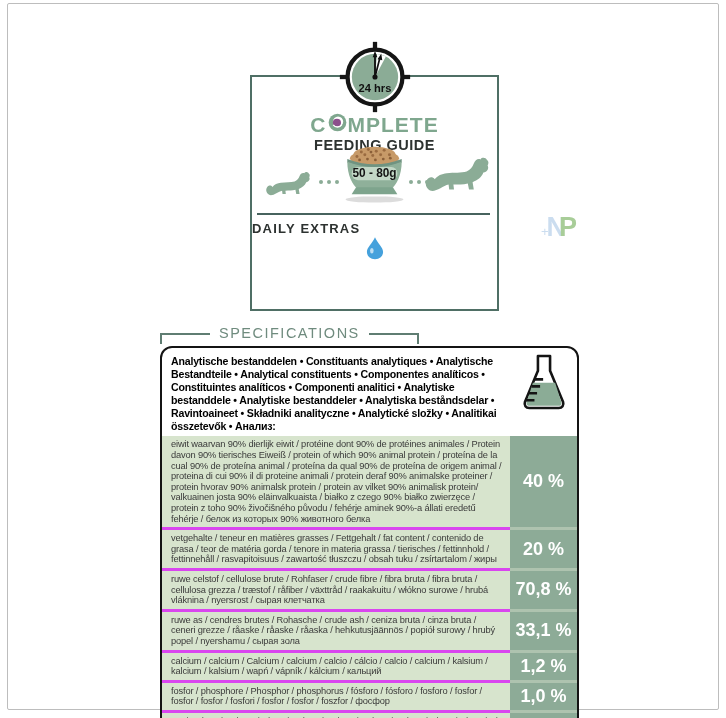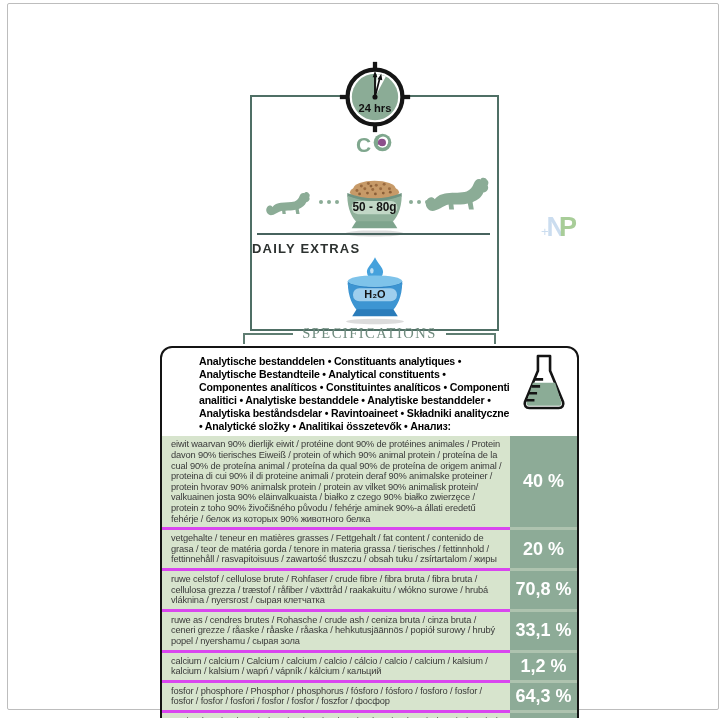--- a/index.html
+++ b/index.html
@@ -1,53 +1,53 @@
 <!DOCTYPE html>
 <html><head>
 <meta charset="utf-8">
 <style>
   html,body{margin:0;padding:0;background:#fff;}
   #canvas{position:relative;width:726px;height:718px;background:#ffffff;overflow:hidden;
           font-family:"Liberation Sans", sans-serif;}
   .page-frame{position:absolute;left:7px;top:3px;right:7px;bottom:8px;border:1px solid #bdbdbd;border-radius:2px;}
 
   
-  .fg-box{position:absolute;left:250px;top:75px;width:245px;height:232px;border:2px solid #4f6f65;background:#fff;margin-top:20px;}
+  .fg-box{position:absolute;left:250px;top:75px;width:245px;height:232px;border:2px solid #4f6f65;background:#fff;}
   .fg-clock{position:absolute;left:50%;top:-36px;transform:translateX(-50%);width:72px;height:72px;}
   .fg-title{position:absolute;left:0;top:36px;width:100%;display:flex;justify-content:center;align-items:center;
             font-weight:bold;font-size:21px;letter-spacing:1px;color:#7fa78e;}
   .fg-title .oicon{display:inline-block;margin:0 1px;}
   .fg-subtitle{position:absolute;left:0;top:60px;width:100%;text-align:center;font-size:14.5px;font-weight:600;
                letter-spacing:0.5px;color:#2d3230;}
   .ferret{position:absolute;}
   .dots{position:absolute;display:flex;gap:4px;}
   .dots i{width:4px;height:4px;border-radius:50%;background:#8bac96;display:block;}
-  .food-bowl{position:absolute;left:83px;top:80px;width:79px;height:62px;}
+  .food-bowl{position:absolute;left:83px;top:66px;width:79px;height:62px;}
   .fg-divider{position:absolute;left:5px;top:136px;width:233px;height:2px;background:#47635e;}
   .fg-extras{position:absolute;left:0;top:144px;width:100%;font-size:13px;font-weight:600;
              letter-spacing:1.2px;color:#2d3230;}
   .water-drop{position:absolute;left:50%;top:159px;transform:translateX(-50%);width:18px;height:24px;}
   .water-bowl{position:absolute;left:50%;top:178px;transform:translateX(-50%);width:79px;height:50px;}
 
   
   .np-mark{position:absolute;left:541px;top:214px;opacity:0.6;display:flex;align-items:center;line-height:1;}
   .np-mark .plus{font-size:13px;color:#a9c7e6;margin-right:-2px;margin-top:8px;}
   .np-mark .n{font-size:27px;font-weight:600;color:#a9c7e6;}
   .np-mark .p{font-size:27px;font-weight:bold;color:#6fac55;margin-left:-7px;}
 
   
-  .spec-title-row{position:absolute;left:160px;top:325px;width:419px;display:flex;justify-content:center;align-items:flex-start;font-family:Liberation Serif, serif;}
+  .spec-title-row{position:absolute;left:160px;top:325px;width:419px;display:flex;align-items:flex-start;}
   .spec-bracket{width:48px;height:9px;margin-top:8px;}
   .spec-bracket.left{border-top:2px solid #5f7d72;border-left:2px solid #5f7d72;}
   .spec-bracket.right{border-top:2px solid #5f7d72;border-right:2px solid #5f7d72;}
   .spec-title-label{font-size:14.5px;letter-spacing:1.5px;color:#6f8b7e;padding:0 9px;line-height:17px;}
 
   .spec-box{position:absolute;left:160px;top:346px;width:419px;min-height:326px;border:2.5px solid #141414;
             border-radius:12px;background:#fff;overflow:hidden;box-sizing:border-box;}
-  .spec-header{display:flex;align-items:flex-start;padding:5px 7px 4px 9px;margin-left:28px;}
+  .spec-header{display:flex;align-items:flex-start;padding:5px 7px 4px 9px;}
   .spec-header-text{flex:1;font-size:10.6px;line-height:12.9px;font-weight:bold;color:#000;letter-spacing:-0.2px;
                     padding-right:6px;padding-top:2px;}
   .flask{width:52px;height:58px;flex-shrink:0;}
   .spec-rows{display:block;}
   .spec-row{display:flex;align-items:stretch;}
   .spec-cell{flex:1;background:#d7e4cd;padding:3px 8px 3px 9px;font-size:9.3px;line-height:10.6px;color:#3a3a3a;
              letter-spacing:-0.15px;border-bottom:3px solid #d946ef;}
   .spec-val{width:67px;flex-shrink:0;background:#8dab97;display:flex;align-items:center;justify-content:center;
             color:#fff;font-weight:bold;font-size:18px;border-bottom:3px solid #aec3af;}
   .spec-row:last-child .spec-cell,.spec-row:last-child .spec-val{border-bottom:none;}
@@ -81,21 +81,23 @@
     <div class="fg-title">
       <span>C</span>
       <span class="oicon">
         <svg width="19" height="19" viewBox="0 0 20 20">
           <circle cx="10" cy="10" r="9.3" fill="#7fa78e"></circle>
           <circle cx="10.6" cy="9.2" r="5.4" fill="#ffffff"></circle>
           <circle cx="9.4" cy="10.3" r="4.3" fill="#8c4f8c"></circle>
           <path d="M5.5,12.5 A5.4,5.4 0 0 0 14.5,12.2" fill="none" stroke="#ffffff" stroke-width="1.4"></path>
         </svg>
       </span>
-    </div>
+      <span>MPLETE</span>
+    </div>
+    <div class="fg-subtitle">FEEDING GUIDE</div>
 
     <div class="ferret" style="left:13px;top:92px;width:50px;">
       <svg width="50" height="30" viewBox="0 0 120 72">
         <path fill="#8bac96" d="M10 62 C3 58 1 50 5 44 C8 39 14 38 18 43 C22 37 30 34 38 33 C50 31 62 33 71 30 C77 28 81 23 83 17 C85 11 90 8 94 10 C97 6 103 7 105 11 C108 13 108 17 106 20 C109 25 105 31 99 32 C96 40 89 45 81 48 L83 60 L75 60 L73 50 C65 52 57 52 49 52 L50 60 L42 60 L41 52 C31 54 19 66 10 62 Z"></path>
       </svg>
     </div>
 
     <div class="dots" style="left:67px;top:103px;">
       <i></i>
         <i></i>
@@ -149,31 +151,20 @@
     <div class="fg-divider"></div>
     <div class="fg-extras">DAILY EXTRAS</div>
 
     <div class="water-drop">
       <svg width="18" height="24" viewBox="0 0 20 26">
         <path d="M10,1 C13,8 19,12 19,17.5 A9,8 0 1 1 1,17.5 C1,12 7,8 10,1 Z" fill="#45a1dc"></path>
         <ellipse cx="6.5" cy="16" rx="2" ry="3" fill="#ffffff" opacity="0.65"></ellipse>
       </svg>
     </div>
 
-    <div class="water-bowl">
-      <svg width="79" height="50" viewBox="0 0 90 57">
-        <ellipse cx="45" cy="53" rx="33" ry="3.2" fill="#c9c9c9" opacity="0.65"></ellipse>
-        <path d="M14,7 C34,15 56,15 76,7 L76,11 C56,19 34,19 14,11 Z" fill="#2b7fc0"></path>
-        <ellipse cx="45" cy="7" rx="31" ry="6.5" fill="#7ec3ea"></ellipse>
-        <path d="M14,9 C14,24 20,37 26,41 L64,41 C70,37 76,24 76,9 C56,17 34,17 14,9 Z" fill="#3d95d2"></path>
-        <path d="M24,39 L66,39 L71,47 L19,47 Z" fill="#2a7cba"></path>
-        <rect x="20" y="15" width="50" height="15" rx="7" fill="#a9d4f0" opacity="0.9"></rect>
-        <text x="45" y="26.5" text-anchor="middle" font-size="12.5" font-weight="bold" fill="#141414" font-family="Liberation Sans, sans-serif">H₂O</text>
-      </svg>
-    </div>
   </div>
 
   <div class="np-mark">
     <span class="plus">+</span>
     <span class="n">N</span>
     <span class="p">P</span>
   </div>
 
   <div class="spec-title-row">
     <div class="spec-bracket left"></div>
@@ -212,21 +203,21 @@
       <div class="spec-row">
         <div class="spec-cell">ruwe as / cendres brutes / Rohasche / crude ash / ceniza bruta / cinza bruta / ceneri grezze / råaske / råaske / råaska / hehkutusjäännös / popiół surowy / hrubý popel / nyershamu / сырая зола</div>
         <div class="spec-val">33,1 %</div>
       </div>
       <div class="spec-row">
         <div class="spec-cell">calcium / calcium / Calcium / calcium / calcio / cálcio / calcio / calcium / kalsium / kalcium / kalsium / wapń / vápník / kálcium / кальций</div>
         <div class="spec-val">1,2 %</div>
       </div>
       <div class="spec-row">
         <div class="spec-cell">fosfor / phosphore / Phosphor / phosphorus / fósforo / fósforo / fosforo / fosfor / fosfor / fosfor / fosfori / fosfor / fosfor / foszfor / фосфор</div>
-        <div class="spec-val">64,3 %</div>
+        <div class="spec-val">1,0 %</div>
       </div>
       <div class="spec-row">
         <div class="spec-cell">taurine / taurine / Taurin / taurine / taurina / taurina / taurina / taurin / taurin / taurin / tauriini / tauryna / taurin / taurin / таурин</div>
         <div class="spec-val">0,3 %</div>
       </div>
     </div>
   </div>
 </div>
 
 </body></html>

